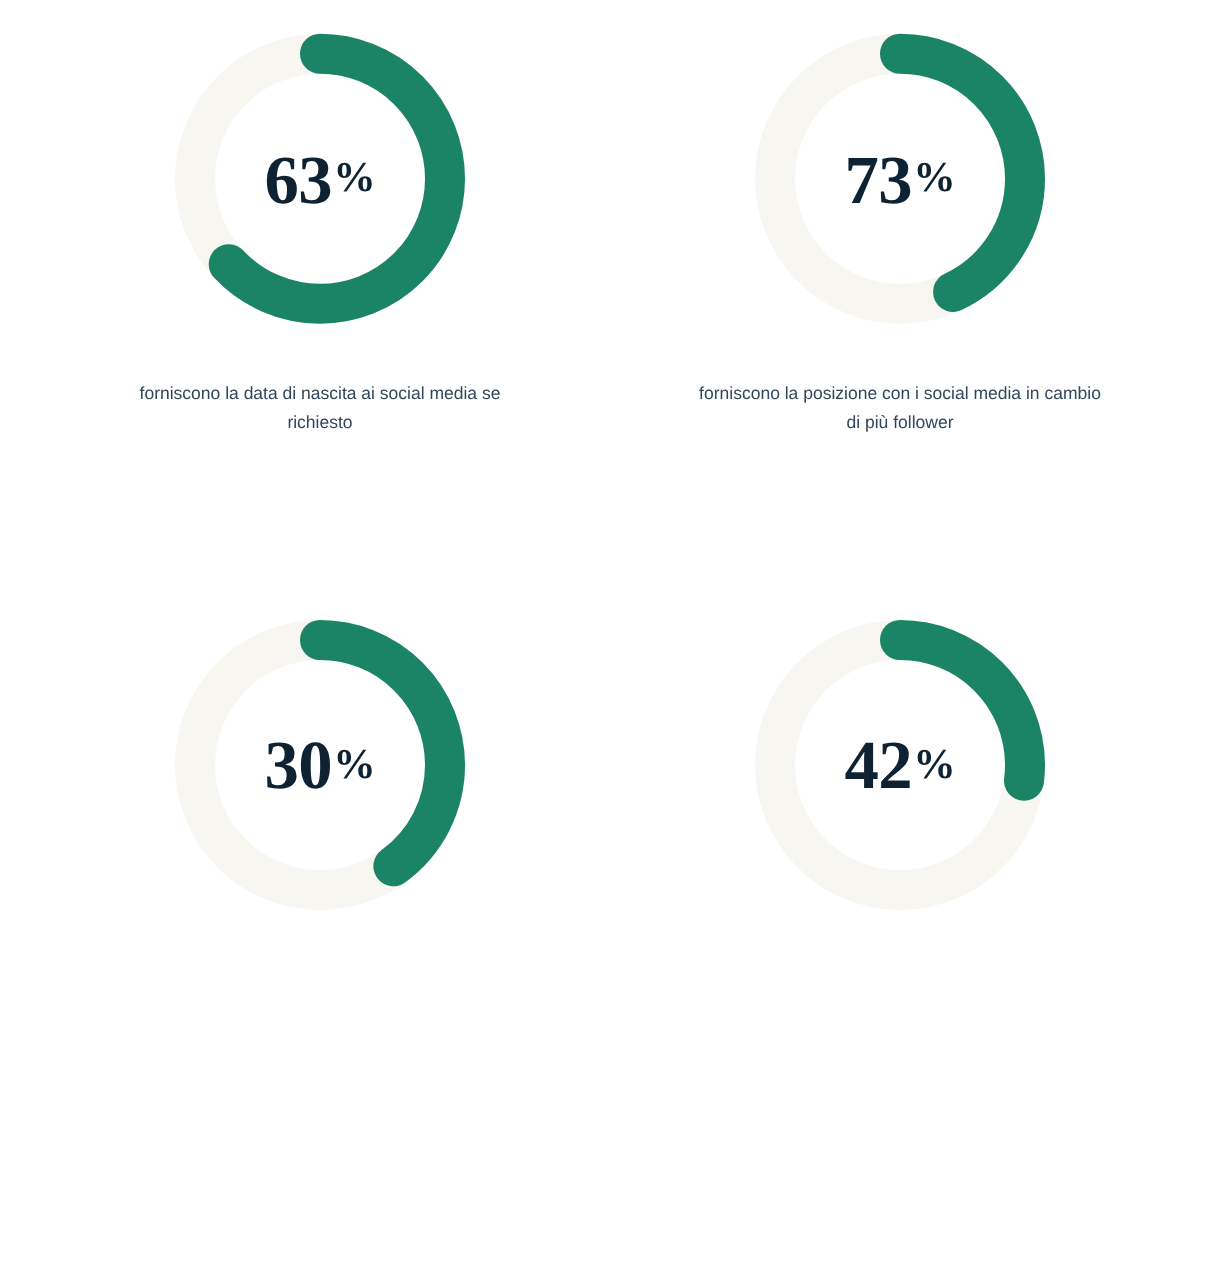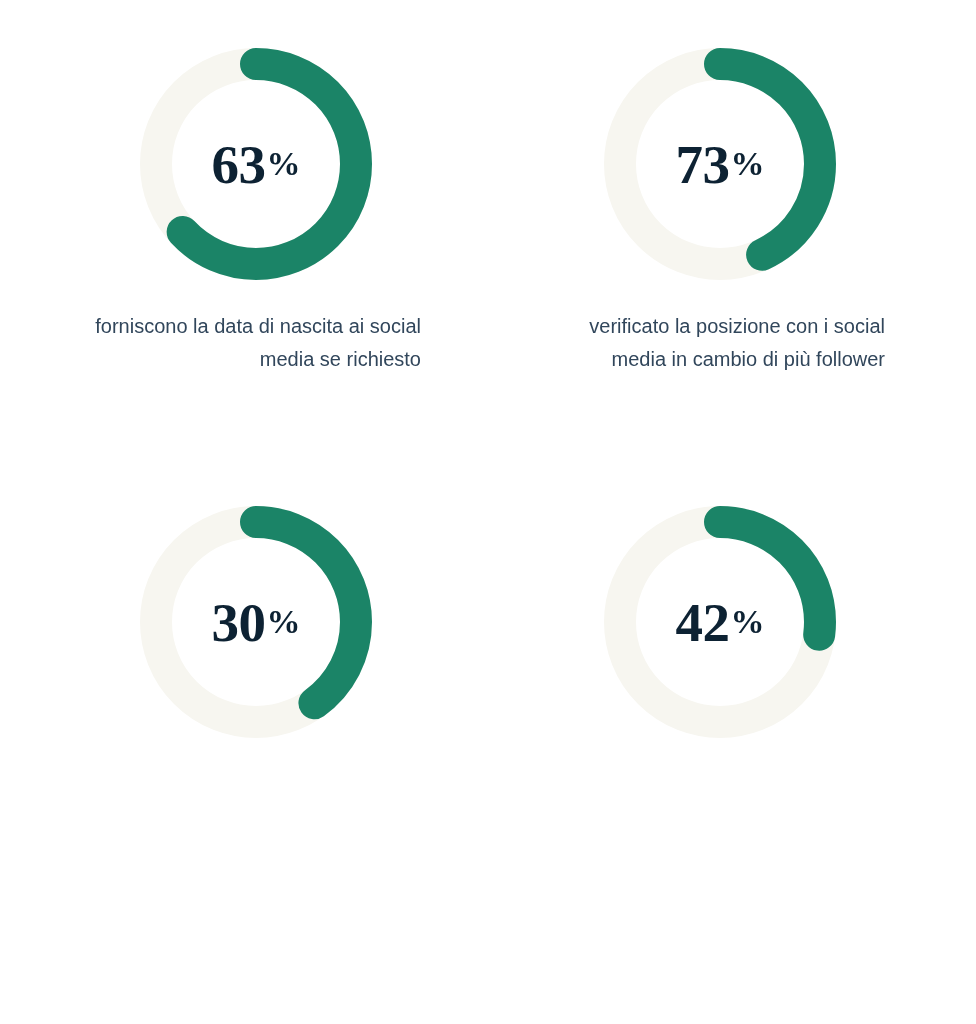--- a/index.html
+++ b/index.html
@@ -17,21 +17,21 @@
 
   .stats-grid {
     box-sizing: border-box;
     width: 976px;
     height: 1024px;
     display: grid;
     grid-template-columns: 1fr 1fr;
     grid-template-rows: 1fr 1fr;
     align-content: center;
     justify-items: center;
-    padding: 48px 24px 60px 24px;
+    padding: 27px 24px 60px 24px;
   }
 
   .stat-card {
     width: 420px;
     display: flex;
     flex-direction: column;
     align-items: center;
   }
 
   .donut-wrap {
@@ -83,25 +83,25 @@
   .donut-pct {
     font-family: "Liberation Serif", "DejaVu Serif", serif;
     font-weight: 700;
     font-size: 34px;
     line-height: 1;
     color: #0d2233;
     margin-left: 1px;
   }
 
   .stat-caption {
-    margin-top: 30px;
+    margin-top: 44px;
     width: 330px;
-    text-align: right;
+    text-align: center;
     font-family: "Liberation Sans", sans-serif;
-    font-size: 20px;
+    font-size: 14px;
     line-height: 1.65;
     color: #31465b;
     font-weight: 400;
   }
 </style>
 </head>
 <body>
 
 <div class="stats-grid">
 
@@ -123,21 +123,21 @@
     <div class="donut-wrap">
       <svg class="donut-svg" viewBox="0 0 232 232">
         <circle class="donut-track" cx="116" cy="116" r="100"></circle>
         <circle class="donut-value" cx="116" cy="116" r="100" stroke-dasharray="270.1769682087222 358.14156250923645" stroke-dashoffset="0"></circle>
       </svg>
       <div class="donut-label">
         <span class="donut-number">73</span>
           <span class="donut-pct">%</span>
       </div>
     </div>
-    <div class="stat-caption">verificato la posizione con i social media in cambio di più follower</div>
+    <div class="stat-caption">forniscono la posizione con i social media in cambio di più follower</div>
   </div>
 
   <div class="stat-card">
     <div class="donut-wrap">
       <svg class="donut-svg" viewBox="0 0 232 232">
         <circle class="donut-track" cx="116" cy="116" r="100"></circle>
         <circle class="donut-value" cx="116" cy="116" r="100" stroke-dasharray="251.32741228718348 376.99111843077515" stroke-dashoffset="0"></circle>
       </svg>
       <div class="donut-label">
         <span class="donut-number">30</span>

